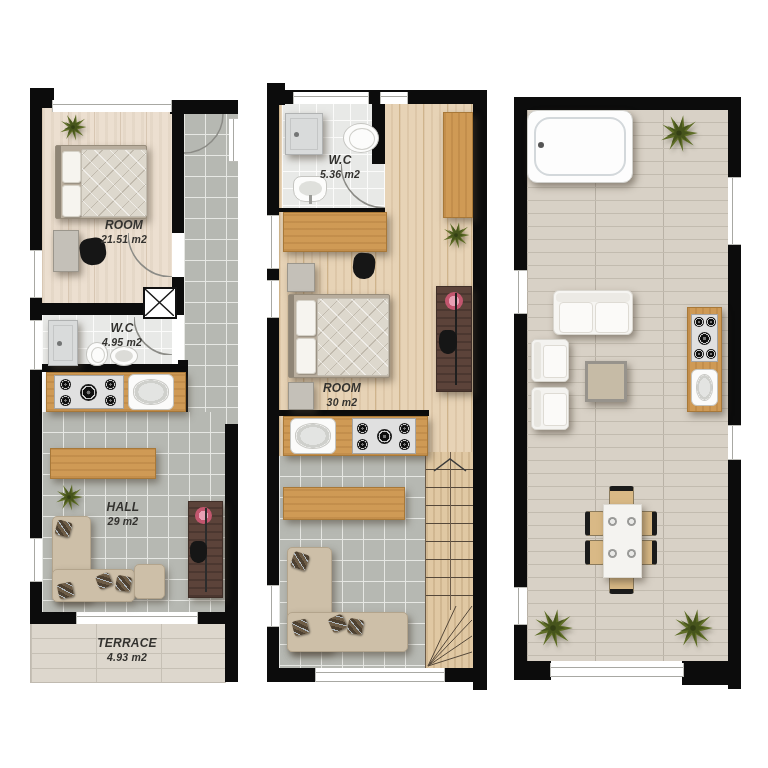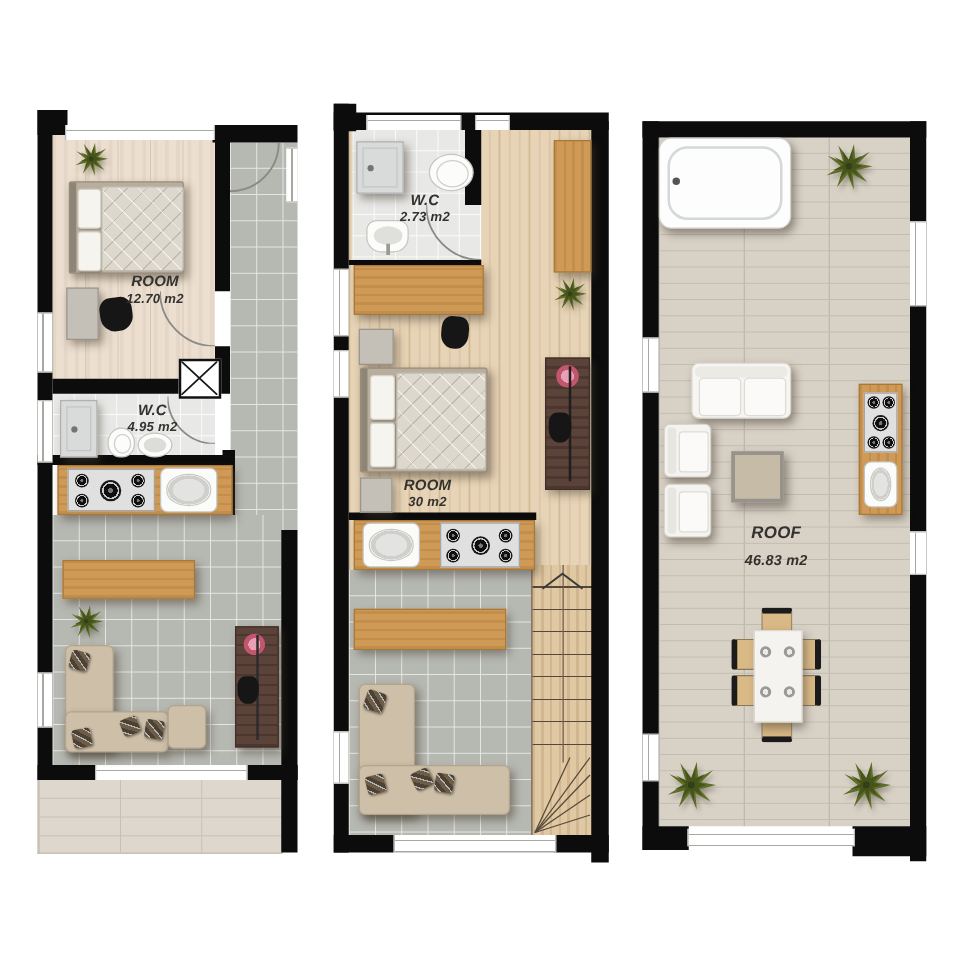--- a/index.html
+++ b/index.html
@@ -183,25 +183,33 @@
       <div class="spillow" style="left:116px;top:576px;width:15px;height:15px;transform:rotate(10deg)"></div>
     </div>
     <div class="desk-dark shd" style="left:188px;top:501px;width:35px;height:97px">
       <div class="abs" style="left:6px;top:5px;width:17px;height:17px;border-radius:50%;background:radial-gradient(circle,#e8a0b4 0 40%,#c2566e 41% 100%)"></div>
       <div class="abs" style="left:16px;top:6px;width:2px;height:84px;background:#2c2c2c"></div>
     </div>
     <div class="blkchair" style="left:190px;top:541px;width:17px;height:22px"></div>
 
     <div class="label" style="left:74px;top:218px;width:100px">
       <div>ROOM</div>
-      <div class="area">12.70 m2</div>
+      <div class="area">21.51 m2</div>
     </div>
     <div class="label" style="left:72px;top:321px;width:100px">
       <div>W.C</div>
       <div class="area">4.95 m2</div>
+    </div>
+    <div class="label" style="left:73px;top:500px;width:100px">
+      <div>HALL</div>
+      <div class="area">29 m2</div>
+    </div>
+    <div class="label" style="left:77px;top:636px;width:100px">
+      <div>TERRACE</div>
+      <div class="area">4.93 m2</div>
     </div>
   </div>
 
   <div class="grp">
 
     <div class="abs plank-b" style="left:279px;top:95px;width:194px;height:573px"></div>
     <div class="abs tile-wc" style="left:282px;top:104px;width:103px;height:104px"></div>
     <div class="abs tile-gray" style="left:279px;top:456px;width:146px;height:212px"></div>
     <div class="abs stairs-wood" style="left:425px;top:452px;width:48px;height:216px">
       <div class="abs" style="left:0;top:0;width:48px;height:160px;background-image:repeating-linear-gradient(180deg,transparent 0 17px,#55483a 17px 18px)"></div>
@@ -289,21 +297,21 @@
       <div class="sofa-seg shd" style="left:287px;top:547px;width:45px;height:105px"></div>
       <div class="sofa-seg shd" style="left:287px;top:612px;width:121px;height:40px"></div>
       <div class="spillow" style="left:292px;top:553px;width:16px;height:16px;transform:rotate(18deg)"></div>
       <div class="spillow" style="left:293px;top:620px;width:15px;height:15px;transform:rotate(-14deg)"></div>
       <div class="spillow" style="left:330px;top:616px;width:15px;height:15px;transform:rotate(-25deg)"></div>
       <div class="spillow" style="left:348px;top:619px;width:15px;height:15px;transform:rotate(10deg)"></div>
     </div>
 
     <div class="label" style="left:290px;top:153px;width:100px">
       <div>W.C</div>
-      <div class="area">2.73 m2</div>
+      <div class="area">5.36 m2</div>
     </div>
     <div class="label" style="left:292px;top:381px;width:100px">
       <div>ROOM</div>
       <div class="area">30 m2</div>
     </div>
   </div>
 
   <div class="grp">
     <div class="abs plank-roof" style="left:527px;top:110px;width:201px;height:551px"></div>
 
@@ -366,19 +374,15 @@
         <div class="plate" style="left:23px;top:44px;width:9px;height:9px"></div>
       </div>
     </div>
     <svg class="plant" style="left:531px;top:606px" width="44" height="44" viewBox="0 0 40 40">
         <use href="#plantdef"></use>
       </svg>
     <svg class="plant" style="left:671px;top:606px" width="44" height="44" viewBox="0 0 40 40">
         <use href="#plantdef"></use>
       </svg>
 
-    <div class="label label-lg" style="left:566px;top:418px;width:110px">
-      <div>ROOF</div>
-      <div class="area">46.83 m2</div>
-    </div>
   </div>
 
 </div>
 
 </body></html>

